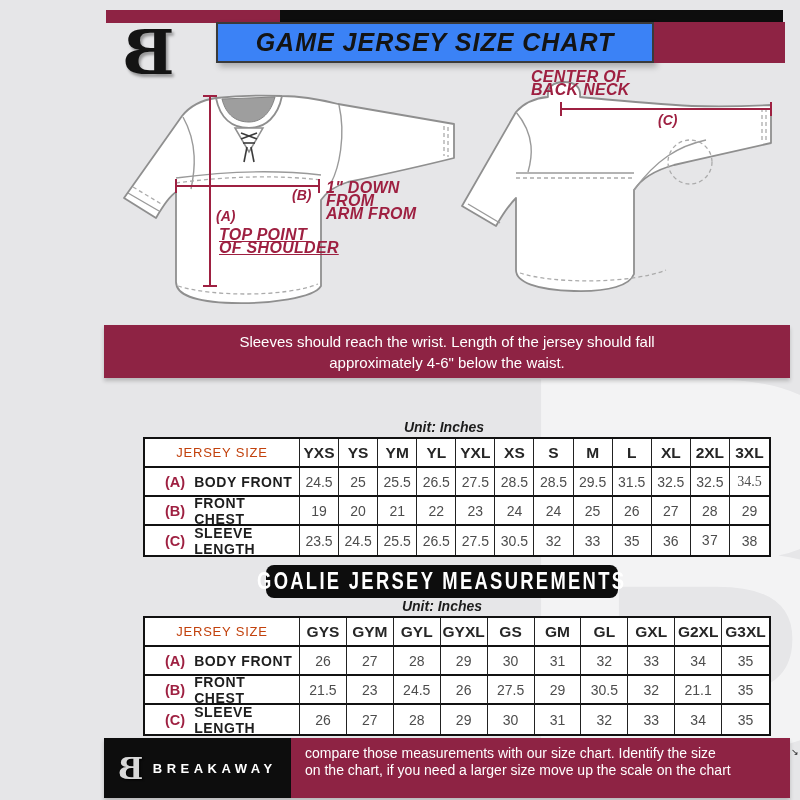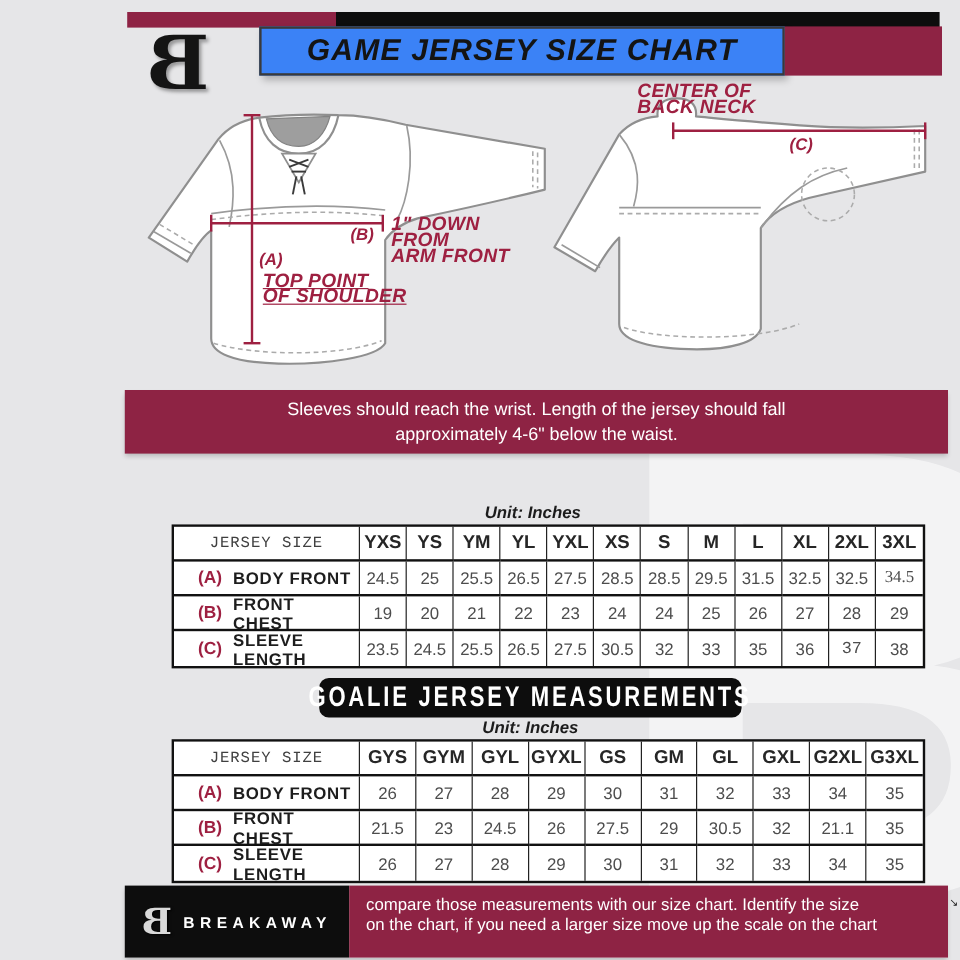--- a/index.html
+++ b/index.html
@@ -70,21 +70,21 @@
     border:2px solid #111; box-sizing:border-box;
   }
   #player-table{left:143px; top:437px; width:628px;}
   #goalie-table{left:143px; top:616px; width:628px;}
   .cell{
     display:flex; align-items:center; justify-content:center;
     border-right:1.5px solid #222; border-bottom:2px solid #111;
     font-size:14px; color:#4d4d4d; box-sizing:border-box; background:transparent;
   }
   .cell.size{font-weight:700; font-size:15.5px; color:#262626;}
-  .cell.size-header{font-size:13px; letter-spacing:.8px; color:#404040; font-weight:500;font-family:Liberation Mono, monospace;}
+  .cell.size-header{font-size:13px; letter-spacing:.8px; color:#c2410c; font-weight:500;}
   .cell.rowlabel{justify-content:flex-start; padding-left:20px;}
   .cell.rowlabel .key{color:#9E2041; font-weight:800; font-size:14.5px; margin-right:9px;}
   .cell.rowlabel .lbl{color:#1d1d1d; font-weight:600; font-size:14px; letter-spacing:.6px;}
 
   
   #footer{left:104px; top:738px; width:686px; height:60px; display:flex; z-index:2;
     box-shadow:0 3px 4px rgba(0,0,0,.2);}
   #footer .black{
     width:187px; background:#0D0D0D; display:flex; align-items:center; justify-content:center; gap:9px;
   }
@@ -180,21 +180,21 @@
 
   <div class="abs anno" style="left:531px; top:70px;">
     <span class="ln">CENTER OF</span>
     <span class="ln">BACK NECK</span>
   </div>
   <div class="abs keylbl" style="left:658px; top:112px;">(C)</div>
   <div class="abs keylbl" style="left:292px; top:187px;">(B)</div>
   <div class="abs anno" style="left:326px; top:181px;">
     <span class="ln">1" DOWN</span>
     <span class="ln">FROM</span>
-    <span class="ln">ARM FRONT</span>
+    <span class="ln">ARM FROM</span>
   </div>
   <div class="abs keylbl" style="left:216px; top:208px;">(A)</div>
   <div class="abs anno" style="left:219px; top:228px;text-decoration:underline;">
     <span class="ln">TOP POINT</span>
     <span class="ln">OF SHOULDER</span>
   </div>
 
   <div id="notice" class="abs">
     <div>Sleeves should reach the wrist. Length of the jersey should fall</div>
     <div>approximately 4-6" below the waist.</div>

